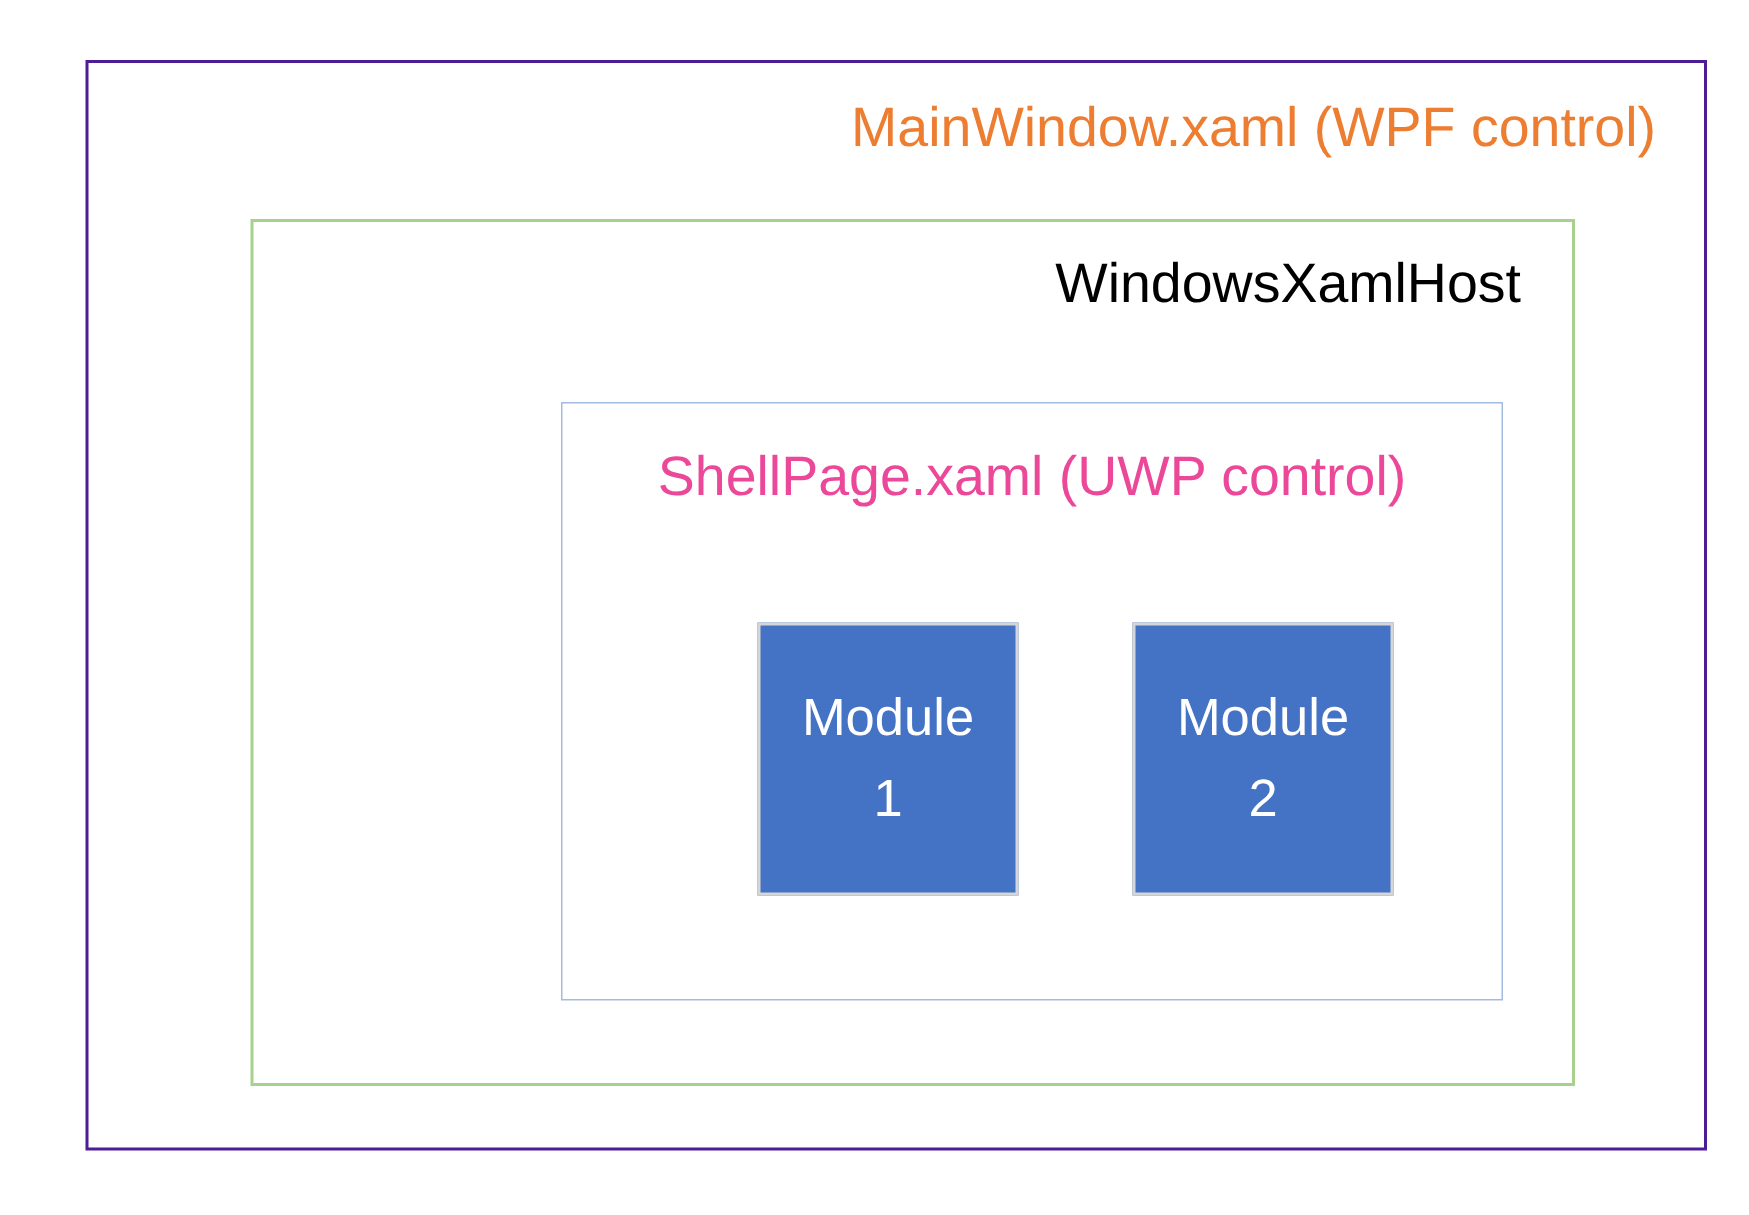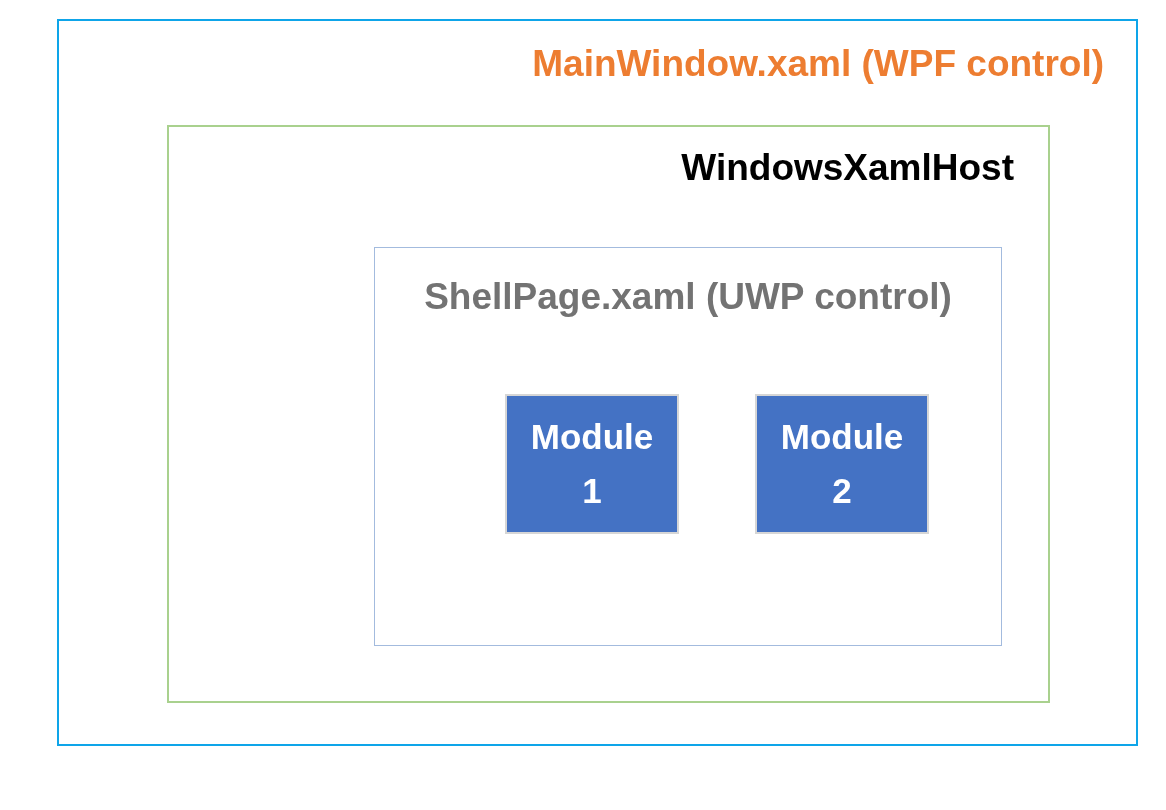--- a/index.html
+++ b/index.html
@@ -15,25 +15,24 @@
     background: #ffffff;
     overflow: hidden;
   }
   .box {
     position: absolute;
     background: transparent;
     box-sizing: border-box;
   }
   .outer-box {
     left: 57px;
-    top: 19px;
+    top: 40px;
     width: 1081px;
     height: 727px;
-    border: 2px solid #0ea5e9;
-    font-weight: bold;
+    border: 2px solid #4c1d95;
   }
   .outer-title {
     position: absolute;
     top: 22px;
     right: 32px;
     font-size: 37px;
     color: #ed7d31;
     white-space: nowrap;
   }
   .host-box {
@@ -58,28 +57,28 @@
     height: 399px;
     border: 1px solid #a3bbde;
   }
   .shell-title {
     position: absolute;
     top: 28px;
     left: 0;
     right: 0;
     text-align: center;
     font-size: 37px;
-    color: #737373;
+    color: #ec4899;
     white-space: nowrap;
   }
   .module {
     position: absolute;
     top: 146px;
     width: 174px;
-    height: 140px;
+    height: 182px;
     background: #4472c4;
     border: 2px solid #d6d6d6;
     box-sizing: border-box;
     display: flex;
     flex-direction: column;
     align-items: center;
     justify-content: center;
     color: #ffffff;
     font-size: 35px;
     line-height: 1.55;

